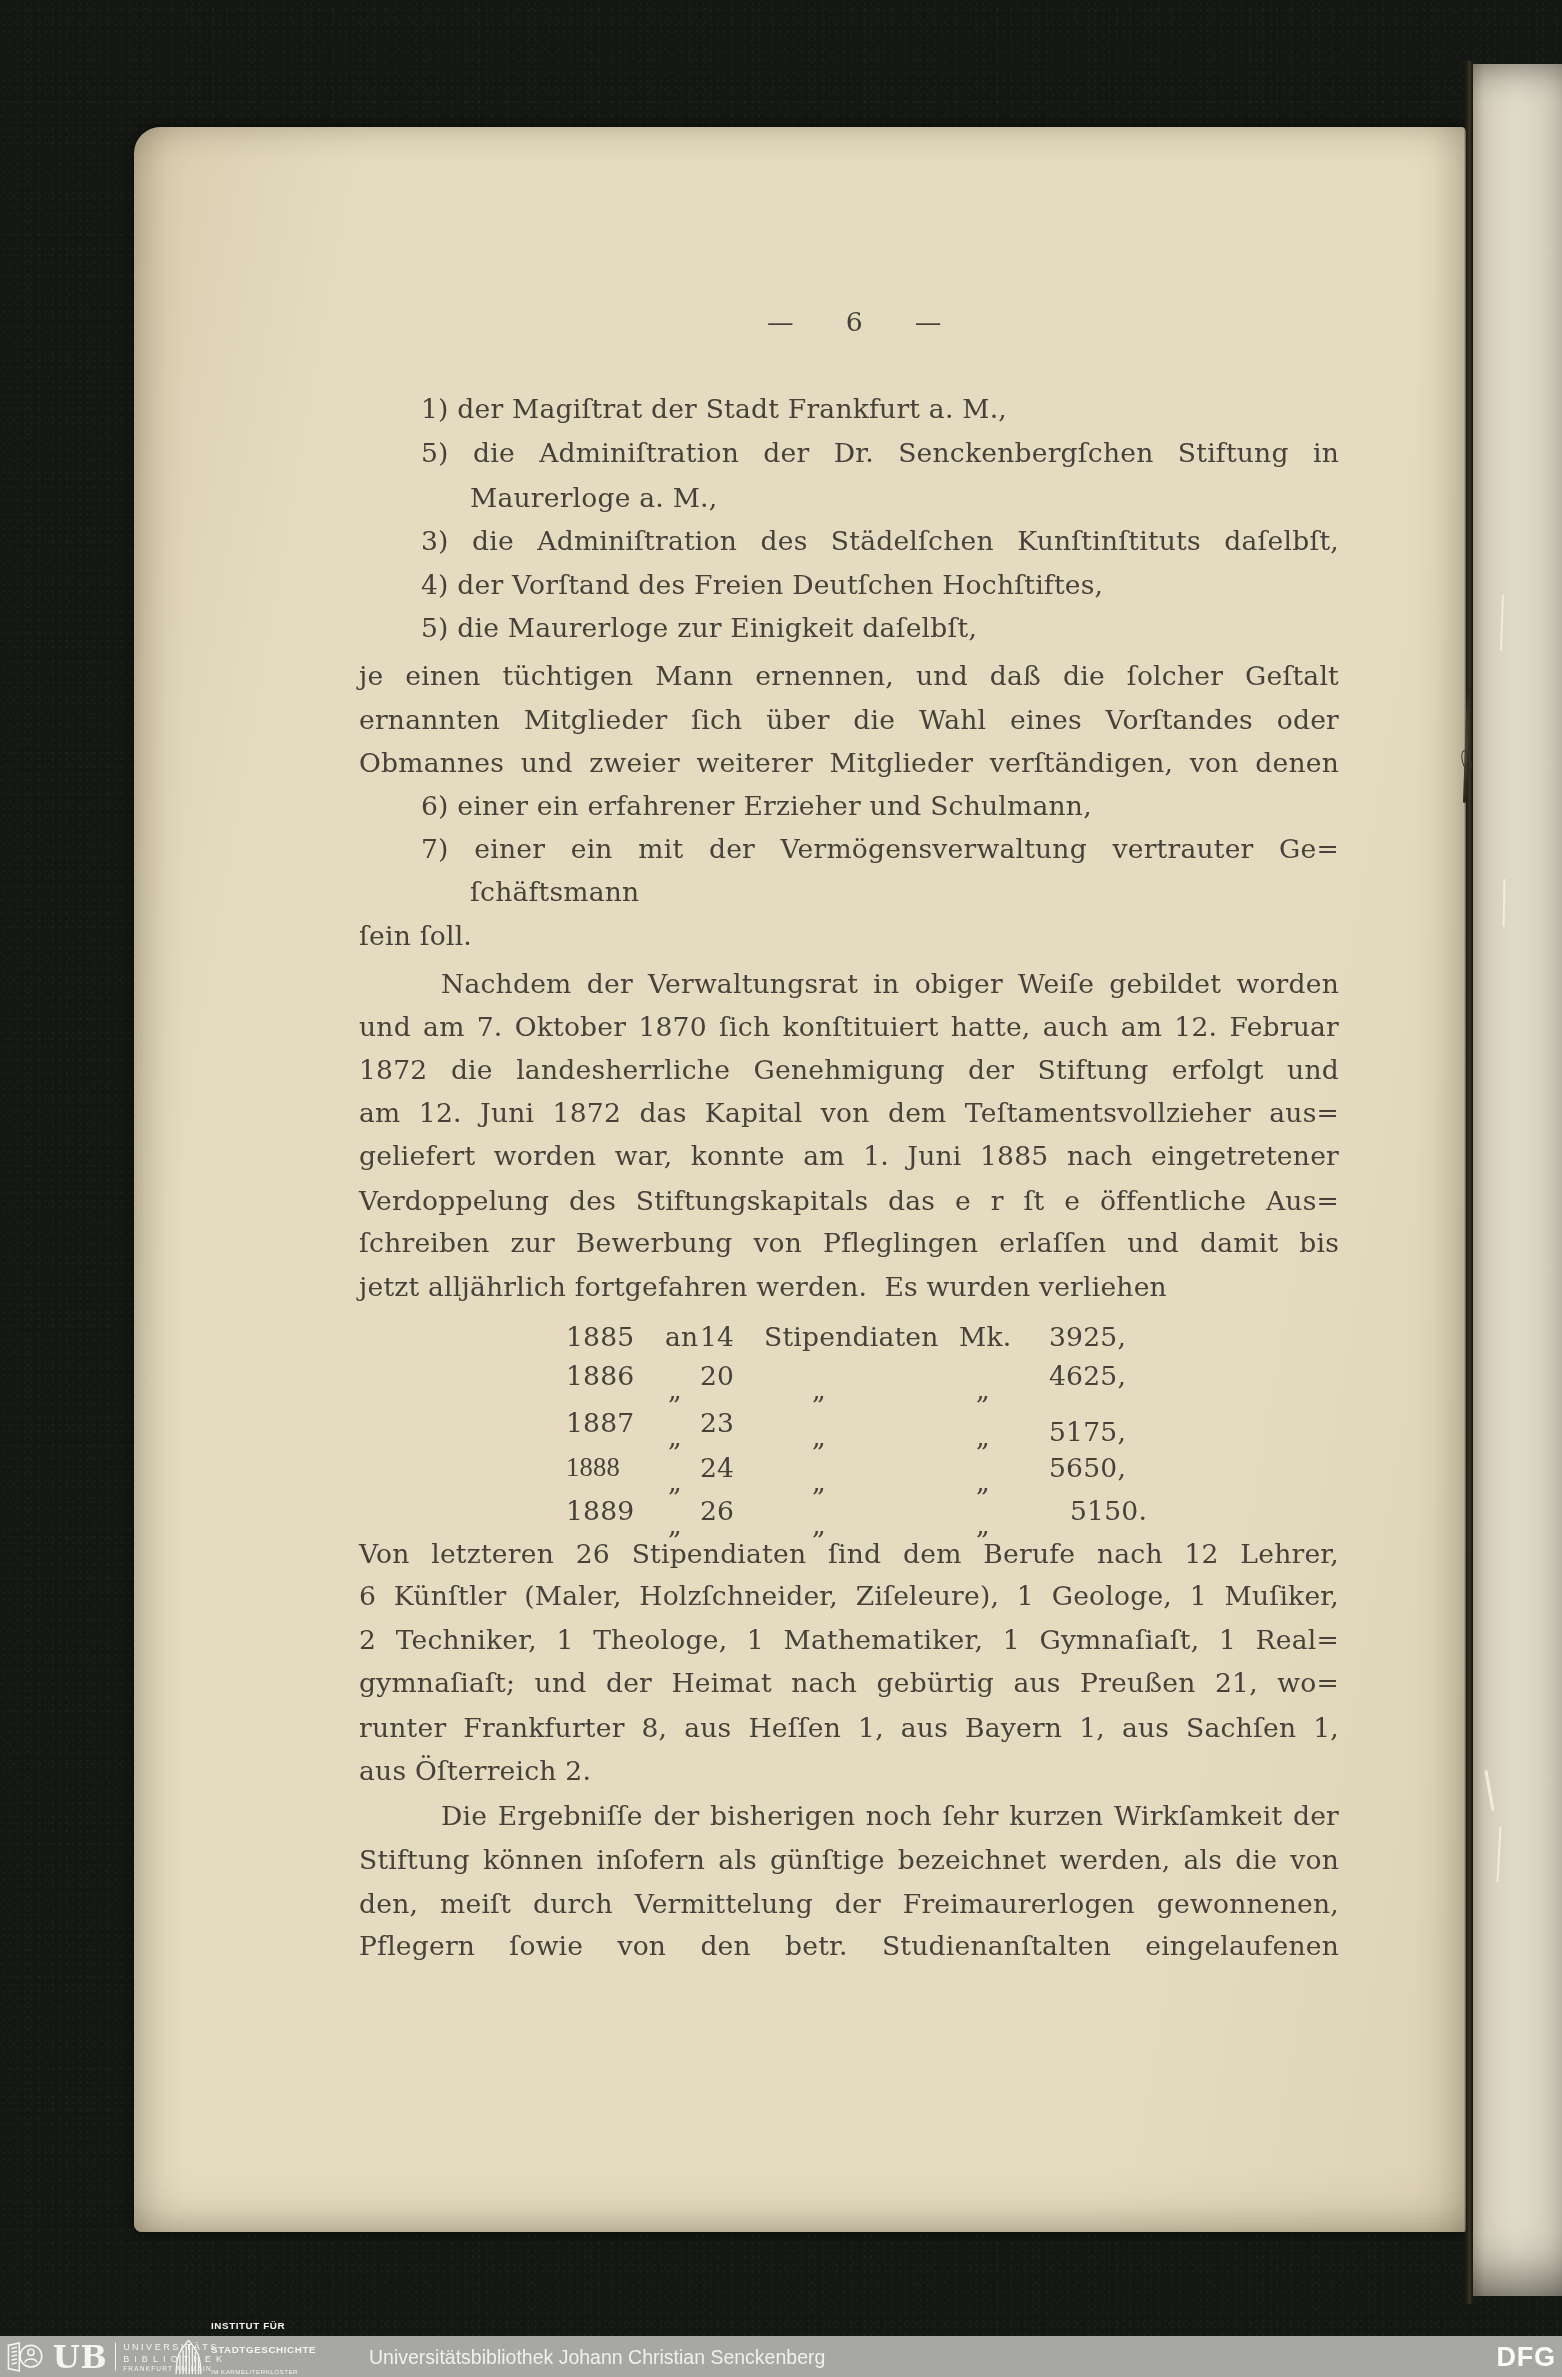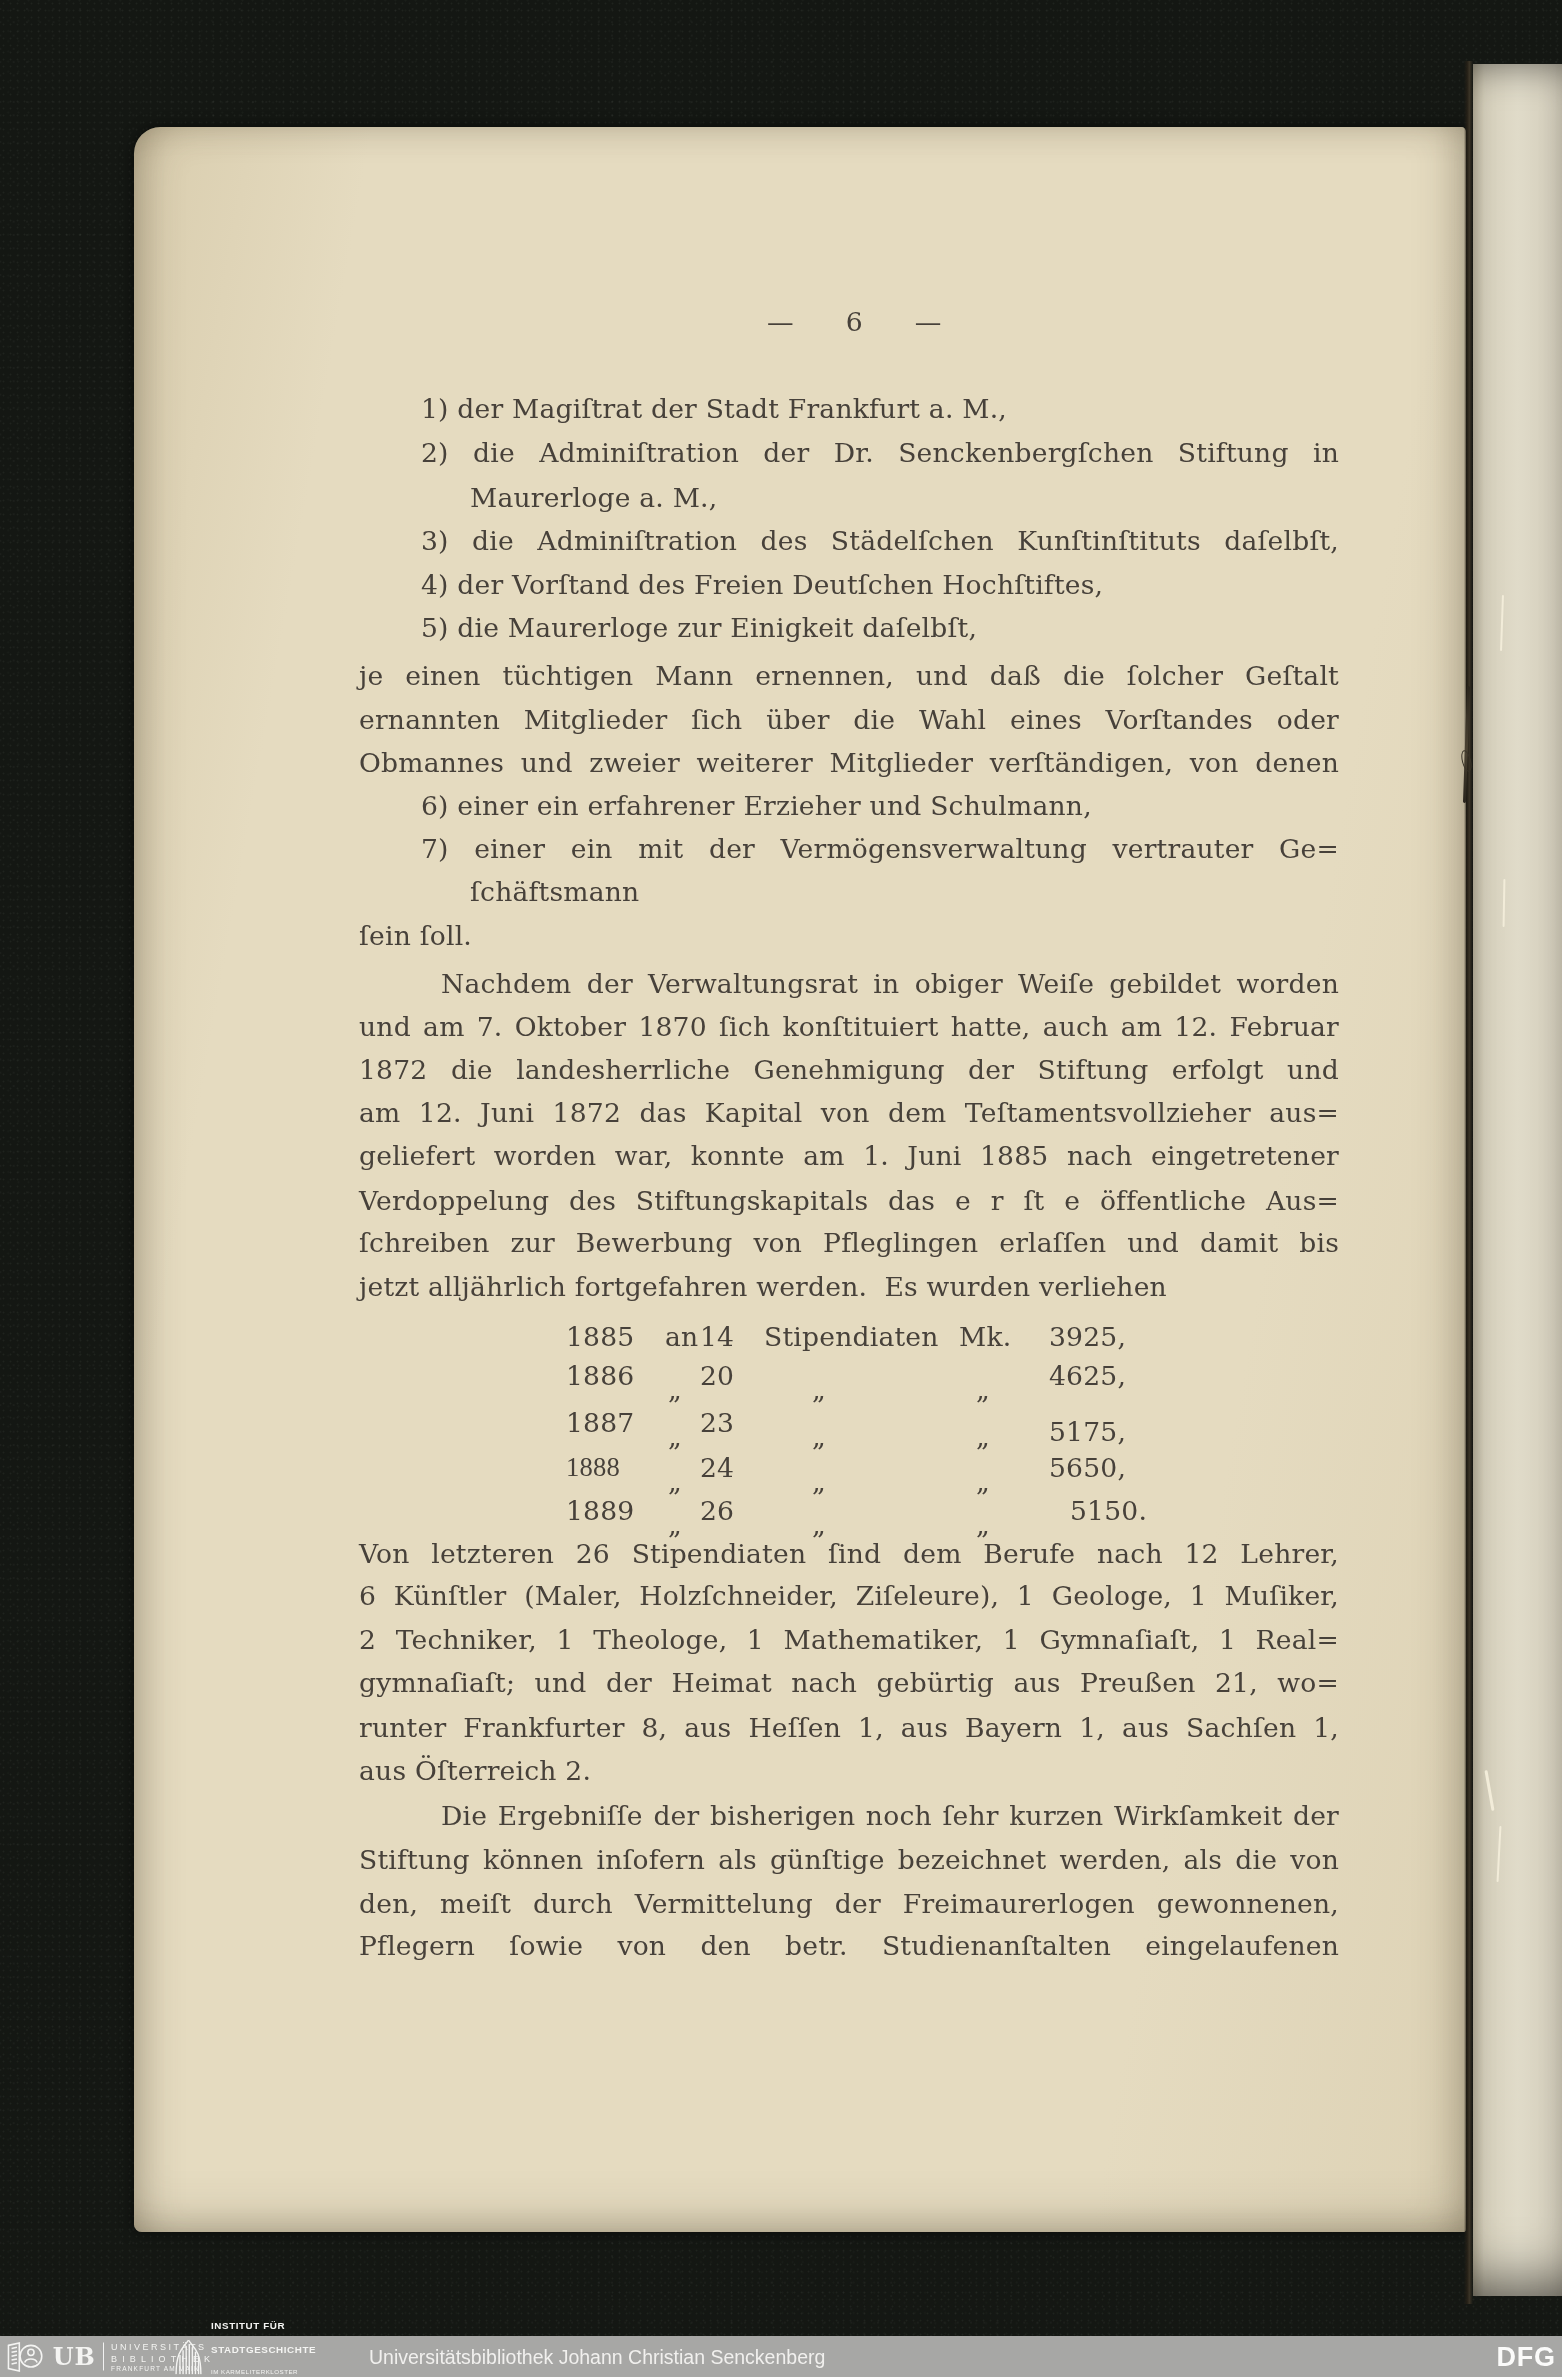--- a/index.html
+++ b/index.html
@@ -57,21 +57,21 @@
   .a3{left:1488px;top:1770px;width:3.1px;height:41px;transform:rotate(-10deg);}
   .a4{left:1498px;top:1826px;width:2.3px;height:56px;transform:rotate(3deg);}
   
   .footer{
     position:absolute;left:0;bottom:0;width:1562px;height:41px;
     background:var(--footer-bg,#a7a7a5);color:#f4f4f2;
   }
   .fgroup{position:absolute;top:50%;transform:translateY(-50%);display:flex;align-items:center;gap:7px;}
   .ub-group{left:4.7px;}
   .inst-group{left:173px;}
-  .ub-abbr{font-family:"DejaVu Serif",serif;font-weight:bold;font-size:24px;line-height:1;letter-spacing:0.8px;}
+  .ub-abbr{font-family:"DejaVu Serif",serif;font-weight:bold;font-size:31px;line-height:1;letter-spacing:0.8px;}
   .vrule{width:1.6px;height:28px;background:rgba(255,255,255,0.85);}
   .ub-text{display:flex;flex-direction:column;gap:1.6px;}
   .ub-text .l1{font-size:9px;letter-spacing:2.5px;}
   .ub-text .l2{font-size:9px;letter-spacing:5.1px;}
   .ub-text .l3{font-size:6.5px;letter-spacing:1.2px;}
   .inst-text{display:flex;flex-direction:column;gap:13px;}
   .inst-text .b{font-size:9.8px;font-weight:bold;letter-spacing:0.6px;}
   .inst-text .s{font-size:6.2px;letter-spacing:0.5px;}
   .center-label{position:absolute;left:369px;top:50%;transform:translateY(-50%);font-size:19.5px;color:#f1f0ee;}
   .dfg{position:absolute;right:6.2px;top:50%;transform:translateY(-50%);font-size:27px;font-weight:bold;letter-spacing:0.8px;color:#fbfbfa;}
@@ -79,21 +79,21 @@
 </style>
 </head>
 <body>
 
 <div class="stage">
 
   <div class="page">
     <div id="textLayer">
         <div class="tline" style="left: 633px; top: 179px;">—      6      —</div>
         <div class="tline" style="left: 287px; top: 266px;">1) der Magiſtrat der Stadt Frankfurt a. M.,</div>
-        <div class="tline just" style="left: 287px; top: 310px; width: 918px;">2) die Adminiſtration der Dr. Senckenbergſchen Stiftung in</div>
+        <div class="tline just" style="left: 287px; top: 310px; width: 918px;">5) die Adminiſtration der Dr. Senckenbergſchen Stiftung in</div>
         <div class="tline" style="left: 336px; top: 355px;">Maurerloge a. M.,</div>
         <div class="tline just" style="left: 287px; top: 398px; width: 918px;">3) die Adminiſtration des Städelſchen Kunſtinſtituts daſelbſt,</div>
         <div class="tline" style="left: 287px; top: 442px;">4) der Vorſtand des Freien Deutſchen Hochſtiftes,</div>
         <div class="tline" style="left: 287px; top: 485px;">5) die Maurerloge zur Einigkeit daſelbſt,</div>
         <div class="tline just" style="left: 225px; top: 533px; width: 980px;">je einen tüchtigen Mann ernennen, und daß die ſolcher Geſtalt</div>
         <div class="tline just" style="left: 225px; top: 577px; width: 980px;">ernannten Mitglieder ſich über die Wahl eines Vorſtandes oder</div>
         <div class="tline just" style="left: 225px; top: 620px; width: 980px;">Obmannes und zweier weiterer Mitglieder verſtändigen, von denen</div>
         <div class="tline" style="left: 287px; top: 663px;">6) einer ein erfahrener Erzieher und Schulmann,</div>
         <div class="tline just" style="left: 287px; top: 706px; width: 918px;">7) einer ein mit der Vermögensverwaltung vertrauter Ge=</div>
         <div class="tline" style="left: 336px; top: 749px;">ſchäftsmann</div>

